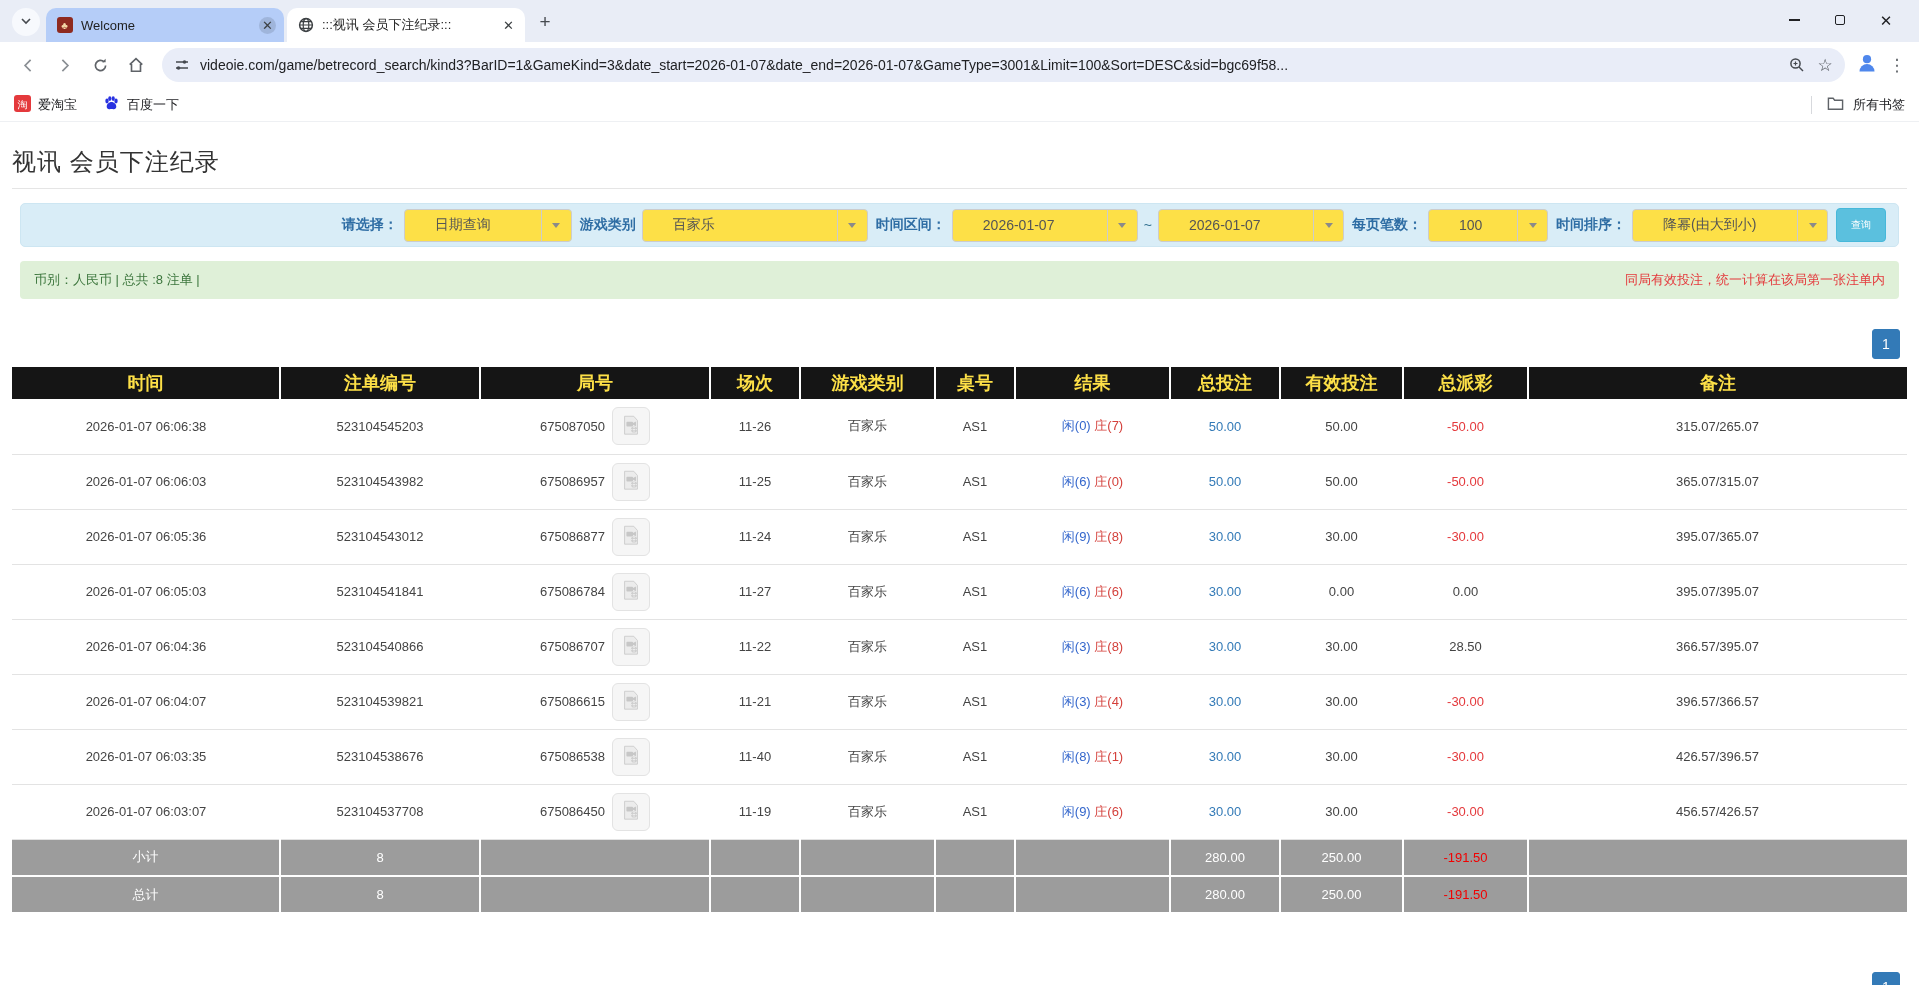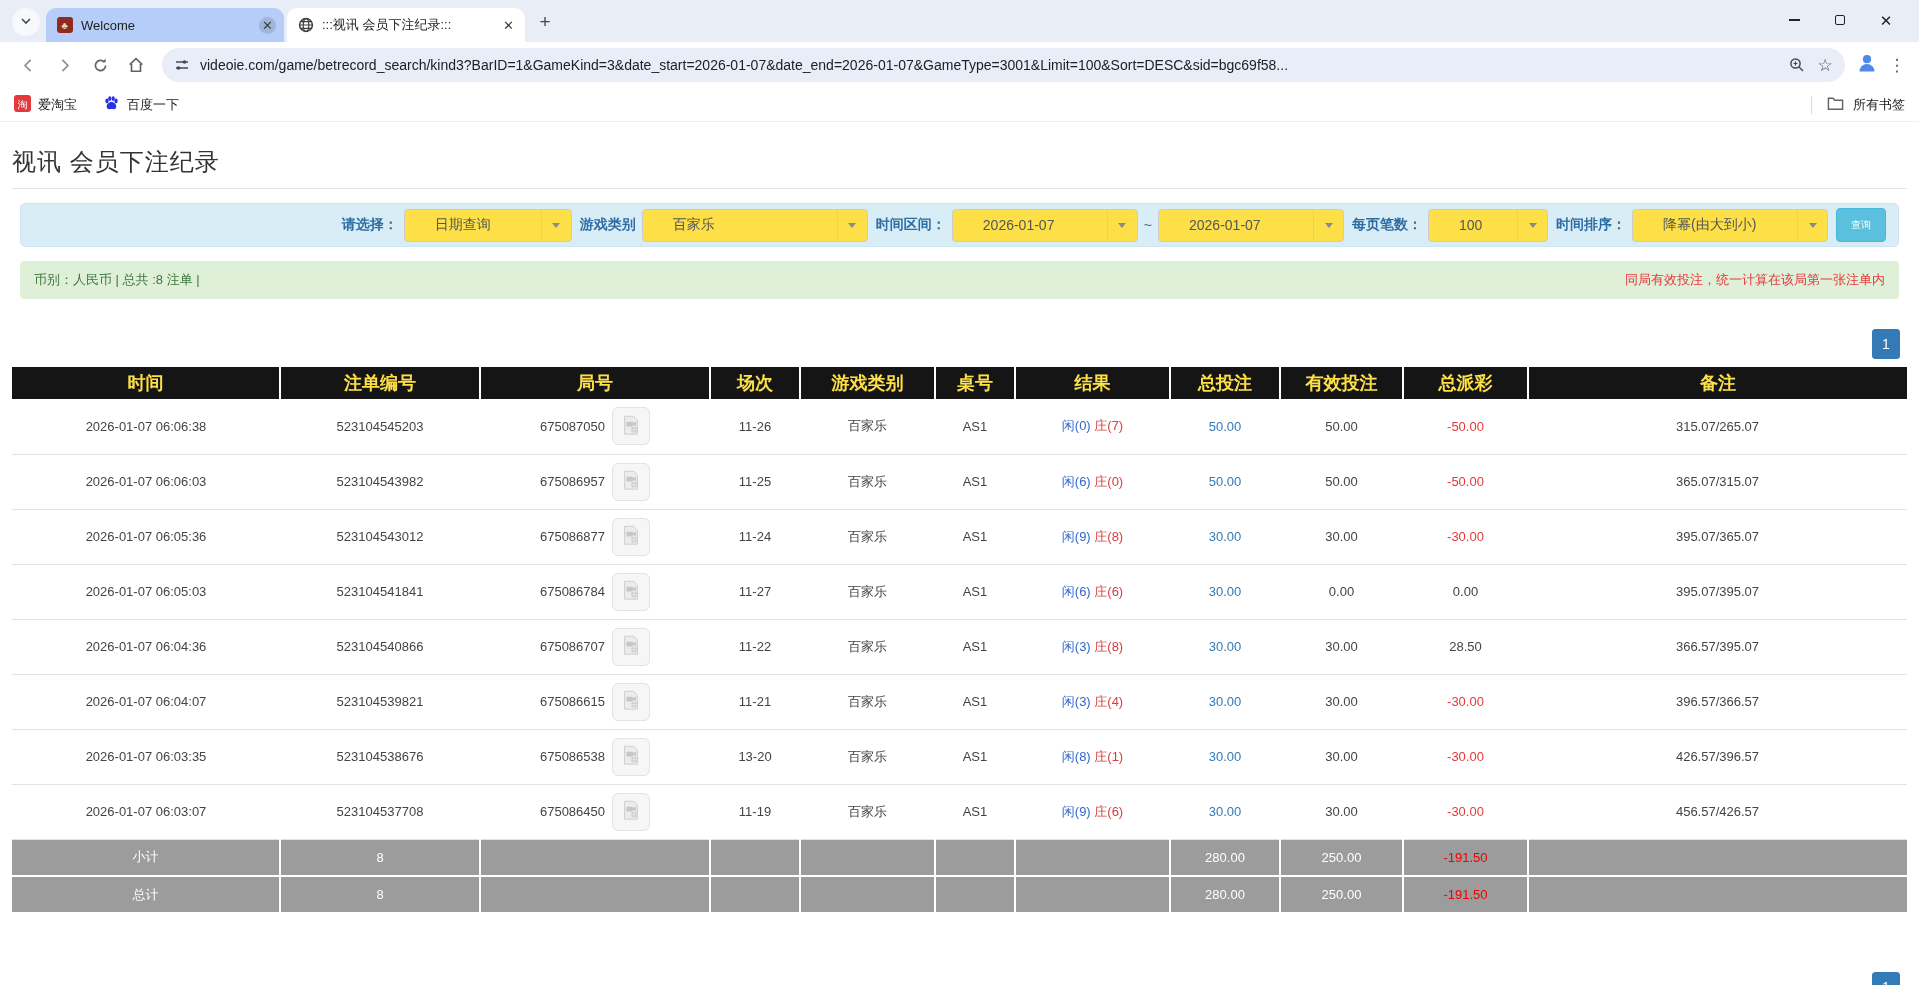--- a/index.html
+++ b/index.html
@@ -516,21 +516,21 @@
                     <circle cx="15.3" cy="17" r="3.4" fill="#cfcfcf"></circle>
                     <circle cx="15.3" cy="17" r="1" fill="#f3f3f3"></circle>
                     <circle cx="15.3" cy="14.6" r=".7" fill="#f3f3f3"></circle>
                     <circle cx="15.3" cy="19.4" r=".7" fill="#f3f3f3"></circle>
                     <circle cx="12.9" cy="17" r=".7" fill="#f3f3f3"></circle>
                     <circle cx="17.7" cy="17" r=".7" fill="#f3f3f3"></circle>
                   </svg></span>
               </span>
             </span>
           </td>
-          <td>13-20</td>
+          <td>11-40</td>
           <td>百家乐</td>
           <td>AS1</td>
           <td><span class="player">闲(8)</span> <span class="banker">庄(1)</span></td>
           <td><span class="val-link">30.00</span></td>
           <td>30.00</td>
           <td class="val-red">-30.00</td>
           <td>426.57/396.57</td>
         </tr>
         <tr>
           <td>2026-01-07 06:03:07</td>

